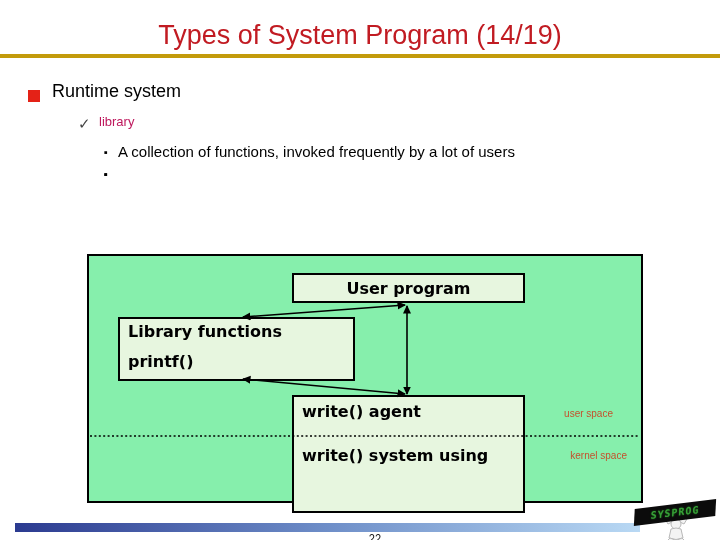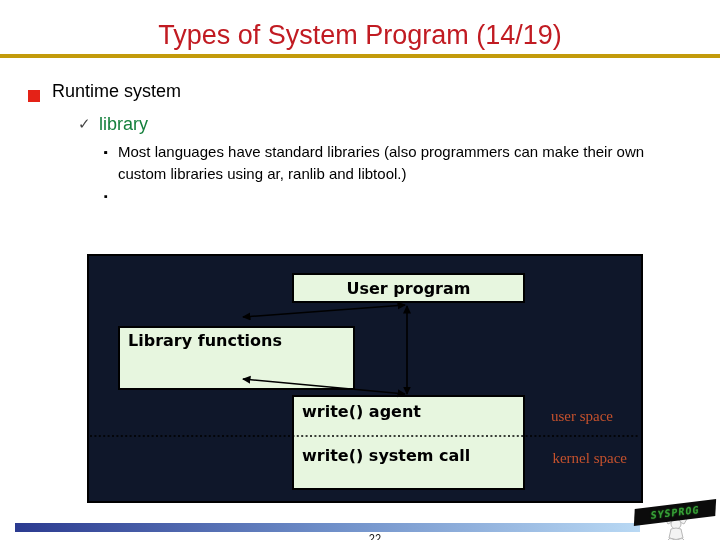--- a/index.html
+++ b/index.html
@@ -7,38 +7,38 @@
          font-family:"Liberation Sans",sans-serif;color:#000;margin-top:8px;}
 
   
   .title{position:absolute;top:12px;left:0;width:720px;text-align:center;
          font-size:27px;font-weight:400;color:#C11B22;letter-spacing:0px;}
   .gold-rule{position:absolute;top:46px;left:0;width:720px;height:4px;background:#C39B0B;}
 
   
   .l1{position:absolute;top:73px;left:52px;font-size:18px;color:#000;}
   .l1-sq{position:absolute;top:82px;left:28px;width:12px;height:12px;background:#E42217;}
-  .l2{position:absolute;top:106px;left:99px;font-size:18px;color:#15803d;}
+  .l2{position:absolute;top:106px;left:99px;font-size:13px;color:#be185d;}
   .l2-check{position:absolute;top:107px;left:78px;font-size:15px;color:#444;}
   .items{position:absolute;top:133px;left:104px;width:572px;}
   .sub-item{position:relative;padding-left:14px;font-size:15px;line-height:22px;color:#000;}
   .sub-item .sq{position:absolute;left:0;top:0;font-size:11px;line-height:22px;color:#000;}
 
   
   .diagram{position:absolute;left:87px;top:246px;width:556px;height:249px;
-           border:2px solid #000;box-sizing:border-box;background:#0f172a;}
+           border:2px solid #000;box-sizing:border-box;background:#86efac;}
   .dbox{position:absolute;background:#E7F6DF;border:2px solid #000;box-sizing:border-box;
         font-family:"DejaVu Sans",sans-serif;font-weight:bold;font-size:16px;color:#000;}
   .box-user{left:203px;top:17px;width:233px;height:30px;display:flex;align-items:center;justify-content:center;}
-  .box-lib{left:29px;top:70px;width:237px;height:64px;padding:3px 0 0 8px;}
+  .box-lib{left:29px;top:61px;width:237px;height:64px;padding:3px 0 0 8px;}
   .box-lib .line2{margin-top:11px;}
-  .box-write{left:203px;top:139px;width:233px;height:95px;}
+  .box-write{left:203px;top:139px;width:233px;height:118px;}
   .box-write .wa{position:absolute;left:8px;top:5px;}
   .box-write .ws{position:absolute;left:8px;top:49px;}
-  .space-label{position:absolute;font-family:Liberation Serif, serif;font-size:15px;color:#C4512D;}
+  .space-label{position:absolute;font-family:Liberation Sans, sans-serif;font-size:10px;color:#C4512D;}
   .lbl-user{top:152px;right:28px;}
   .lbl-kernel{top:194px;right:14px;text-align:center;}
   .arrows{position:absolute;left:0;top:0;width:552px;height:245px;pointer-events:none;}
 
   
   .grad-bar{position:absolute;left:15px;top:515px;width:625px;height:9px;
             background:linear-gradient(to right,#2B3A90,#6E8EC8,#B9D9F4);}
   .page-num{position:absolute;top:523px;left:360px;width:30px;text-align:center;
             font-size:13px;color:#111;transform:scaleX(.85);}
 
@@ -60,42 +60,43 @@
 
   <div class="l1-sq"></div>
   <div class="l1">Runtime system</div>
 
   <div class="l2-check">✓</div>
   <div class="l2">library</div>
 
   <div class="items">
     <div class="sub-item">
       <span class="sq">▪</span>
+      <span>A collection of functions, invoked frequently by a lot of users</span>
     </div>
     <div class="sub-item">
       <span class="sq">▪</span>
-      <span>Most languages have standard libraries (also programmers can make their own custom libraries using ar, ranlib and libtool.)</span>
     </div>
     <div class="sub-item">
       <span class="sq">▪</span>
     </div>
   </div>
 
   <div class="diagram">
     <div class="dbox box-user">
       <span>User program</span>
     </div>
 
     <div class="dbox box-lib">
       <div>Library functions</div>
+      <div class="line2">printf()</div>
     </div>
 
     <div class="dbox box-write">
       <div class="wa">write() agent</div>
-      <div class="ws">write() system call</div>
+      <div class="ws">write() system using</div>
     </div>
 
     <svg class="arrows" viewBox="0 0 552 245">
       <defs>
         <marker id="ah" markerWidth="10" markerHeight="9" refX="7.5" refY="4" orient="auto-start-reverse" markerUnits="userSpaceOnUse">
           <path d="M0,0 L8.5,4 L0,8 z" fill="#000"></path>
         </marker>
       </defs>
       <line x1="316" y1="49" x2="154" y2="61" stroke="#000" stroke-width="1.6" marker-start="url(#ah)" marker-end="url(#ah)"></line>
       <line x1="318" y1="50" x2="318" y2="138" stroke="#000" stroke-width="1.6" marker-start="url(#ah)" marker-end="url(#ah)"></line>

